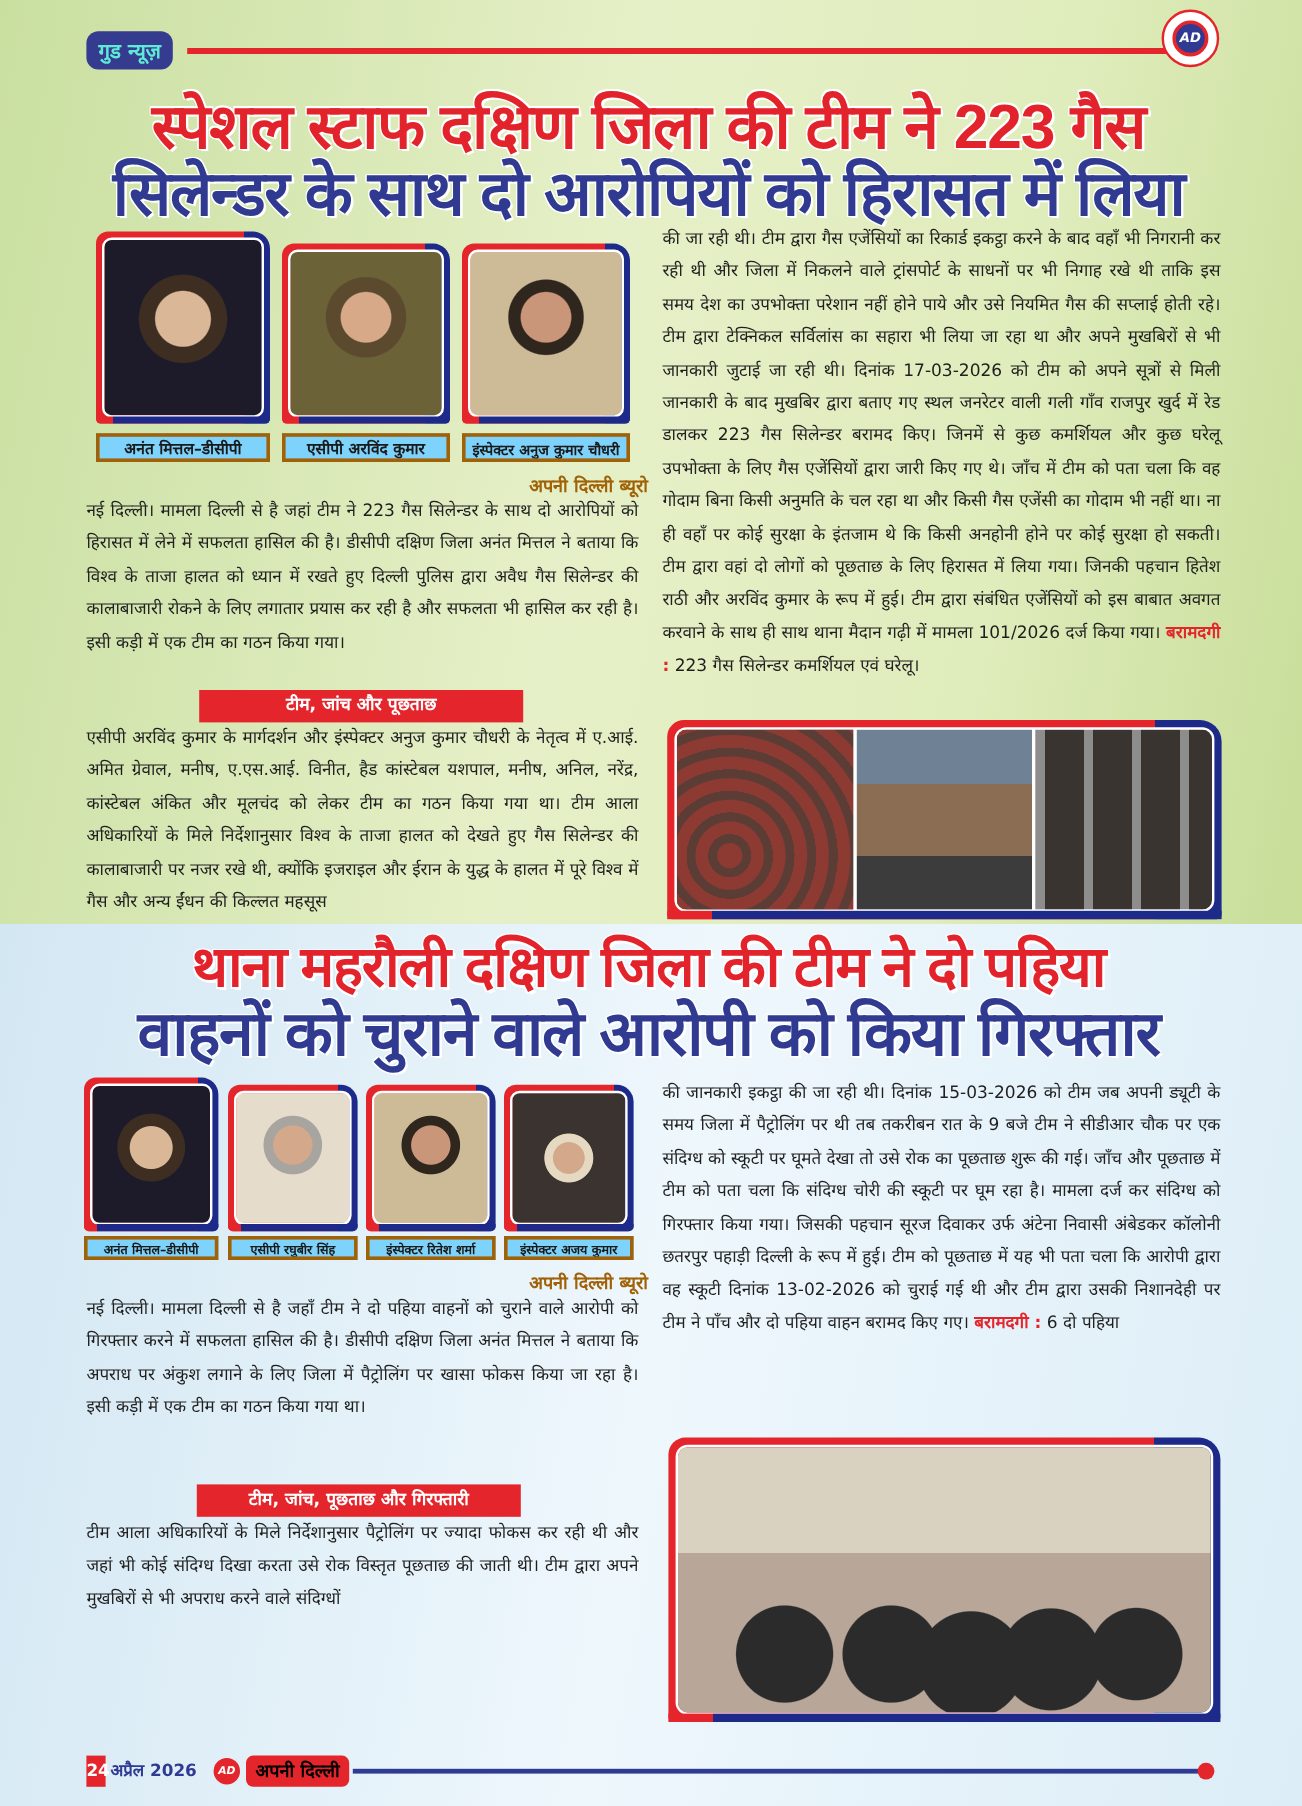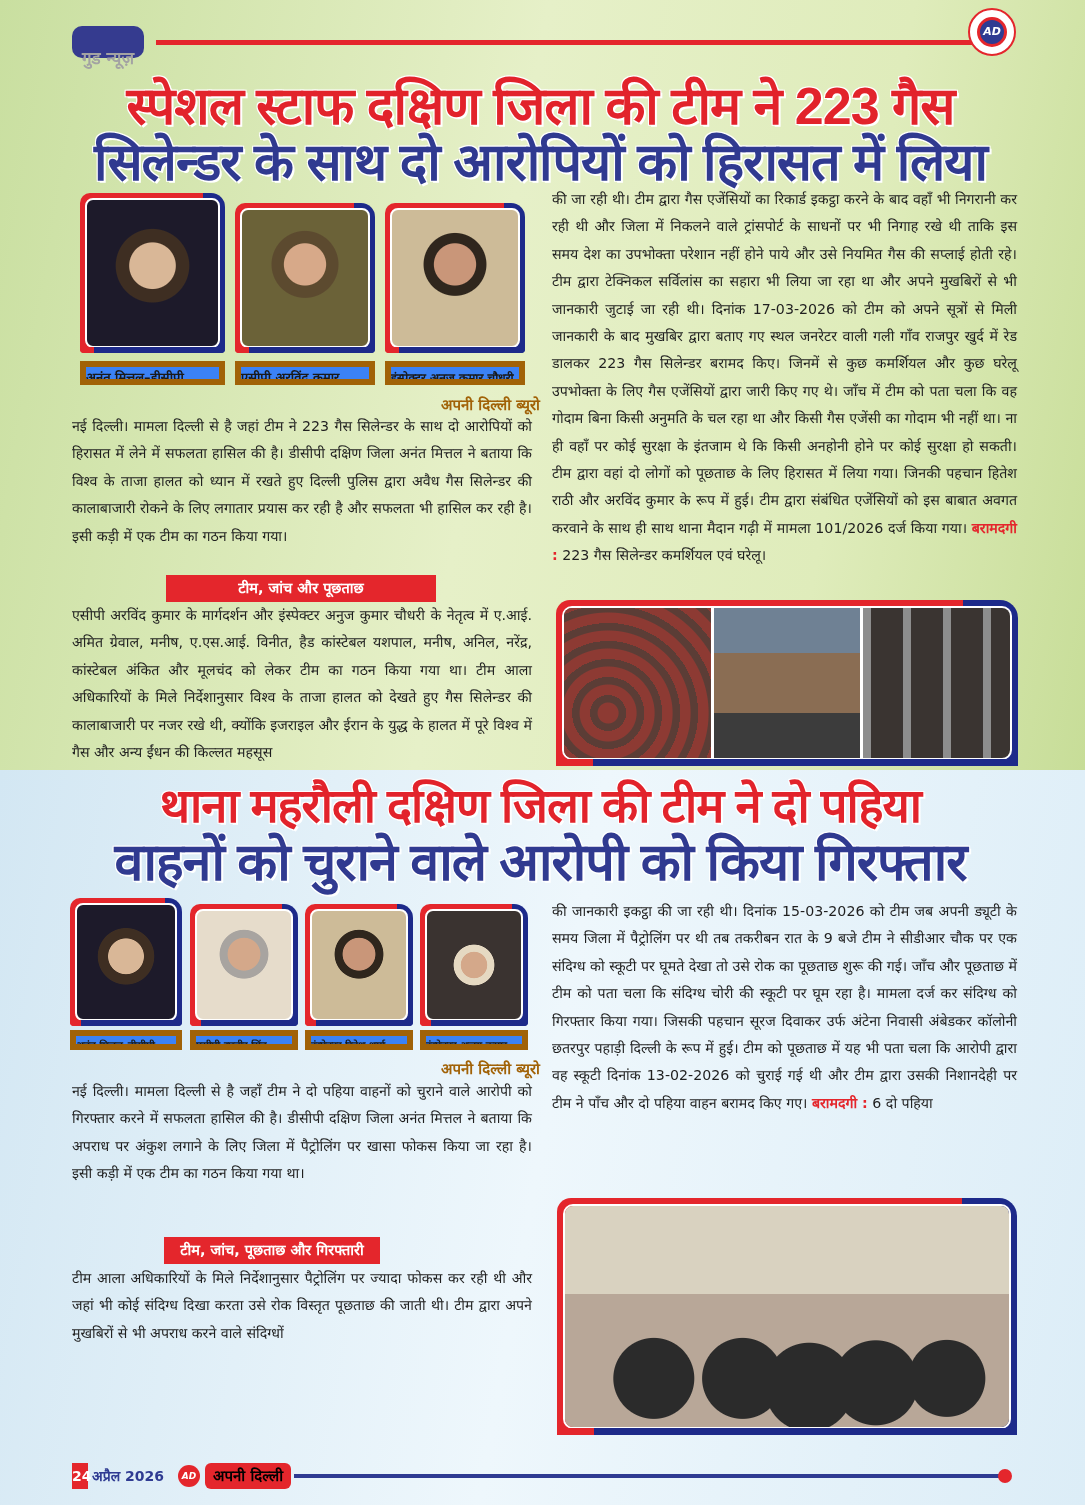--- a/index.html
+++ b/index.html
@@ -13,22 +13,22 @@
     position: absolute; left: 0; top: 0; width: 1085px; height: 770px;
     background: linear-gradient(100deg, #c9dfa0 0%, #e6f0c8 45%, #dfecbb 75%, #c7dd98 100%);
   }
   .bottom-bg {
     position: absolute; left: 0; top: 770px; width: 1085px; height: 735px;
     background: linear-gradient(100deg, #d3e7f3 0%, #eef7fc 50%, #dcedf7 100%);
   }
   
   .header-strip { position: absolute; left: 72px; top: 26px; width: 950px; height: 34px; }
   .tag-pill {
-    position: absolute; left: 0; top: 0; height: 32px; padding: 16px 10px;
-    background: #353b8f; color: #a3a3a3; border-radius: 10px;
+    position: absolute; left: 0; top: 0; height: 32px; padding: 1px 10px;
+    background: #353b8f; color: #5eead4; border-radius: 10px;
     font-weight: bold; font-size: 17px; line-height: 32px;
   }
   .red-rule {
     position: absolute; left: 84px; top: 14px; width: 820px; height: 5px; background: #e4262c;
   }
   .logo-badge {
     position: absolute; left: 896px; top: -18px; width: 48px; height: 48px; border-radius: 50%;
     background: #fff; border: 2px solid #e4262c; display: flex; align-items: center; justify-content: center;
   }
   .logo-inner {
@@ -57,22 +57,22 @@
   .photo-inner {
     width: 100%; height: 100%; border: 2px solid #fff; border-radius: 8px;
     position: relative; overflow: hidden;
   }
   .portrait-dark { background: radial-gradient(circle at 50% 45%, #d9b797 0 22%, #3e2e22 23% 35%, #1d1a2a 36%); }
   .portrait-olive { background: radial-gradient(circle at 50% 40%, #d7a989 0 20%, #5c4a2f 21% 32%, #6b6238 33%); }
   .portrait-khaki { background: radial-gradient(circle at 50% 40%, #c99679 0 20%, #2f261d 21% 30%, #cdbb98 31%); }
   .portrait-light { background: radial-gradient(circle at 50% 40%, #d4a88a 0 20%, #a8a4a0 21% 30%, #e6dccb 31%); }
   .portrait-cap { background: radial-gradient(circle at 50% 50%, #d4a88a 0 18%, #e5d9c2 19% 28%, #3a3330 29%); }
   .cap-label {
-    position: absolute; height: 24px; background: #3b82f6; border: 6px solid #a16207;
-    font-weight: bold; font-size: 13px; line-height: 22px; color: #1a1a1a;
+    position: absolute; height: 24px; background: #7dd3fc; border: 3px solid #a16207;
+    text-align: center; font-weight: bold; font-size: 13px; line-height: 22px; color: #1a1a1a;
     white-space: nowrap; overflow: hidden;
   }
   .cap-label.sm { font-size: 10.5px; height: 20px; line-height: 18px; }
   .byline {
     position: absolute; text-align: right; font-size: 15px; font-weight: bold; color: #a16207;
   }
   .body-text {
     position: absolute; font-size: 14.2px; line-height: 27.4px; color: #1f1f1f; text-align: justify;
   }
   .body-text p { margin: 0; }
@@ -196,21 +196,21 @@
 </div>
 <div class="cap-label sm" style="left:70px; top:1030px; width:112px;">अनंत मित्तल–डीसीपी</div>
 <div class="cap-label sm" style="left:190px; top:1030px; width:108px;">एसीपी रघुबीर सिंह</div>
 <div class="cap-label sm" style="left:305px; top:1030px; width:108px;">इंस्पेक्टर रितेश शर्मा</div>
 <div class="cap-label sm" style="left:420px; top:1030px; width:108px;">इंस्पेक्टर अजय कुमार</div>
 
 <div class="byline" style="left:60px; top:1058px; width:480px;">अपनी दिल्ली ब्यूरो</div>
 
 <div class="body-text" style="left:72px; top:1078px; width:460px;">नई दिल्ली। मामला दिल्ली से है जहाँ टीम ने दो पहिया वाहनों को चुराने वाले आरोपी को गिरफ्तार करने में सफलता हासिल की है। डीसीपी दक्षिण जिला अनंत मित्तल ने बताया कि अपराध पर अंकुश लगाने के लिए जिला में पैट्रोलिंग पर खासा फोकस किया जा रहा है। इसी कड़ी में एक टीम का गठन किया गया था।</div>
 
-<div class="sub-head" style="left:164px; top:1237px; width:216px;">टीम, जांच, पूछताछ और गिरफ्तारी</div>
+<div class="sub-head" style="left:164px; top:1237px; width:270px;">टीम, जांच, पूछताछ और गिरफ्तारी</div>
 
 <div class="body-text" style="left:72px; top:1265px; width:460px;">
   <p>टीम आला अधिकारियों के मिले निर्देशानुसार पैट्रोलिंग पर ज्यादा फोकस कर रही थी और जहां भी कोई संदिग्ध दिखा करता उसे रोक विस्तृत पूछताछ की जाती थी। टीम द्वारा अपने मुखबिरों से भी अपराध करने वाले संदिग्धों</p>
 </div>
 
 <div class="body-text" style="left:552px; top:898px; width:465px;">
   <span>की जानकारी इकट्ठा की जा रही थी। दिनांक 15-03-2026 को टीम जब अपनी ड्यूटी के समय जिला में पैट्रोलिंग पर थी तब तकरीबन रात के 9 बजे टीम ने सीडीआर चौक पर एक संदिग्ध को स्कूटी पर घूमते देखा तो उसे रोक का पूछताछ शुरू की गई। जाँच और पूछताछ में टीम को पता चला कि संदिग्ध चोरी की स्कूटी पर घूम रहा है। मामला दर्ज कर संदिग्ध को गिरफ्तार किया गया। जिसकी पहचान सूरज दिवाकर उर्फ अंटेना निवासी अंबेडकर कॉलोनी छतरपुर पहाड़ी दिल्ली के रूप में हुई। टीम को पूछताछ में यह भी पता चला कि आरोपी द्वारा वह स्कूटी दिनांक 13-02-2026 को चुराई गई थी और टीम द्वारा उसकी निशानदेही पर टीम ने पाँच और दो पहिया वाहन बरामद किए गए।</span>
   <span class="red-em">बरामदगी :</span>
   <span>6 दो पहिया</span>
 </div>

